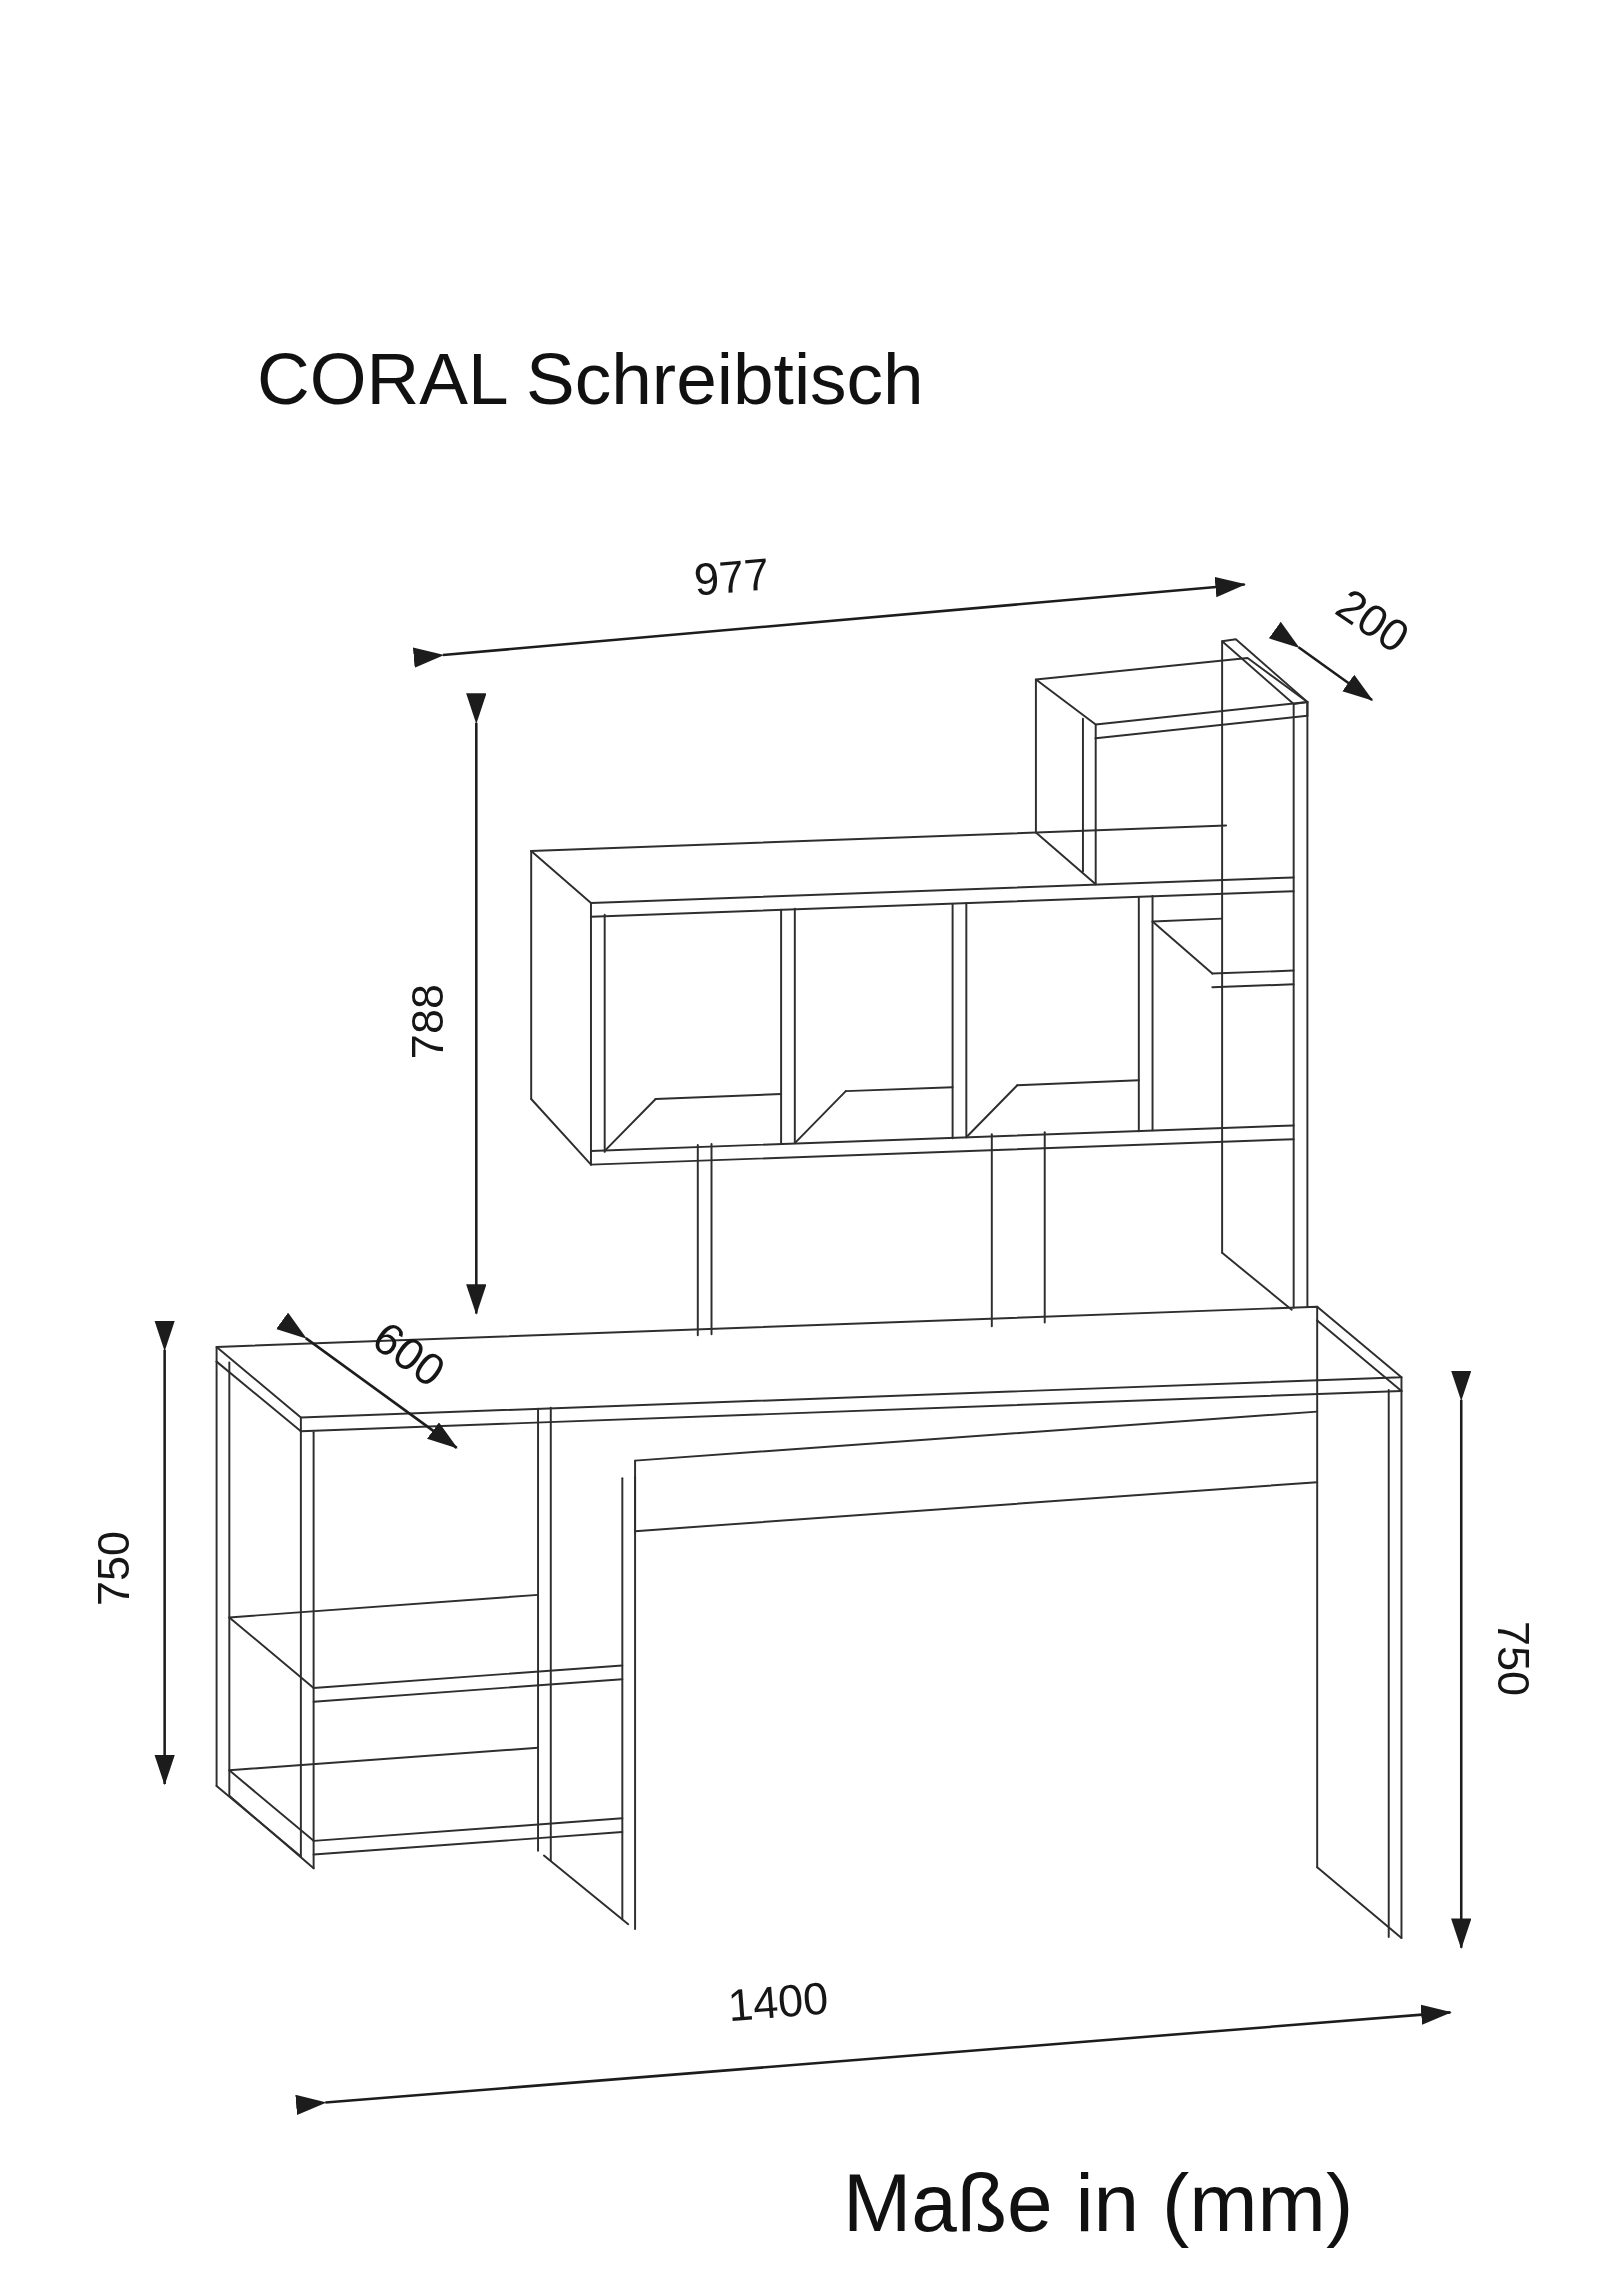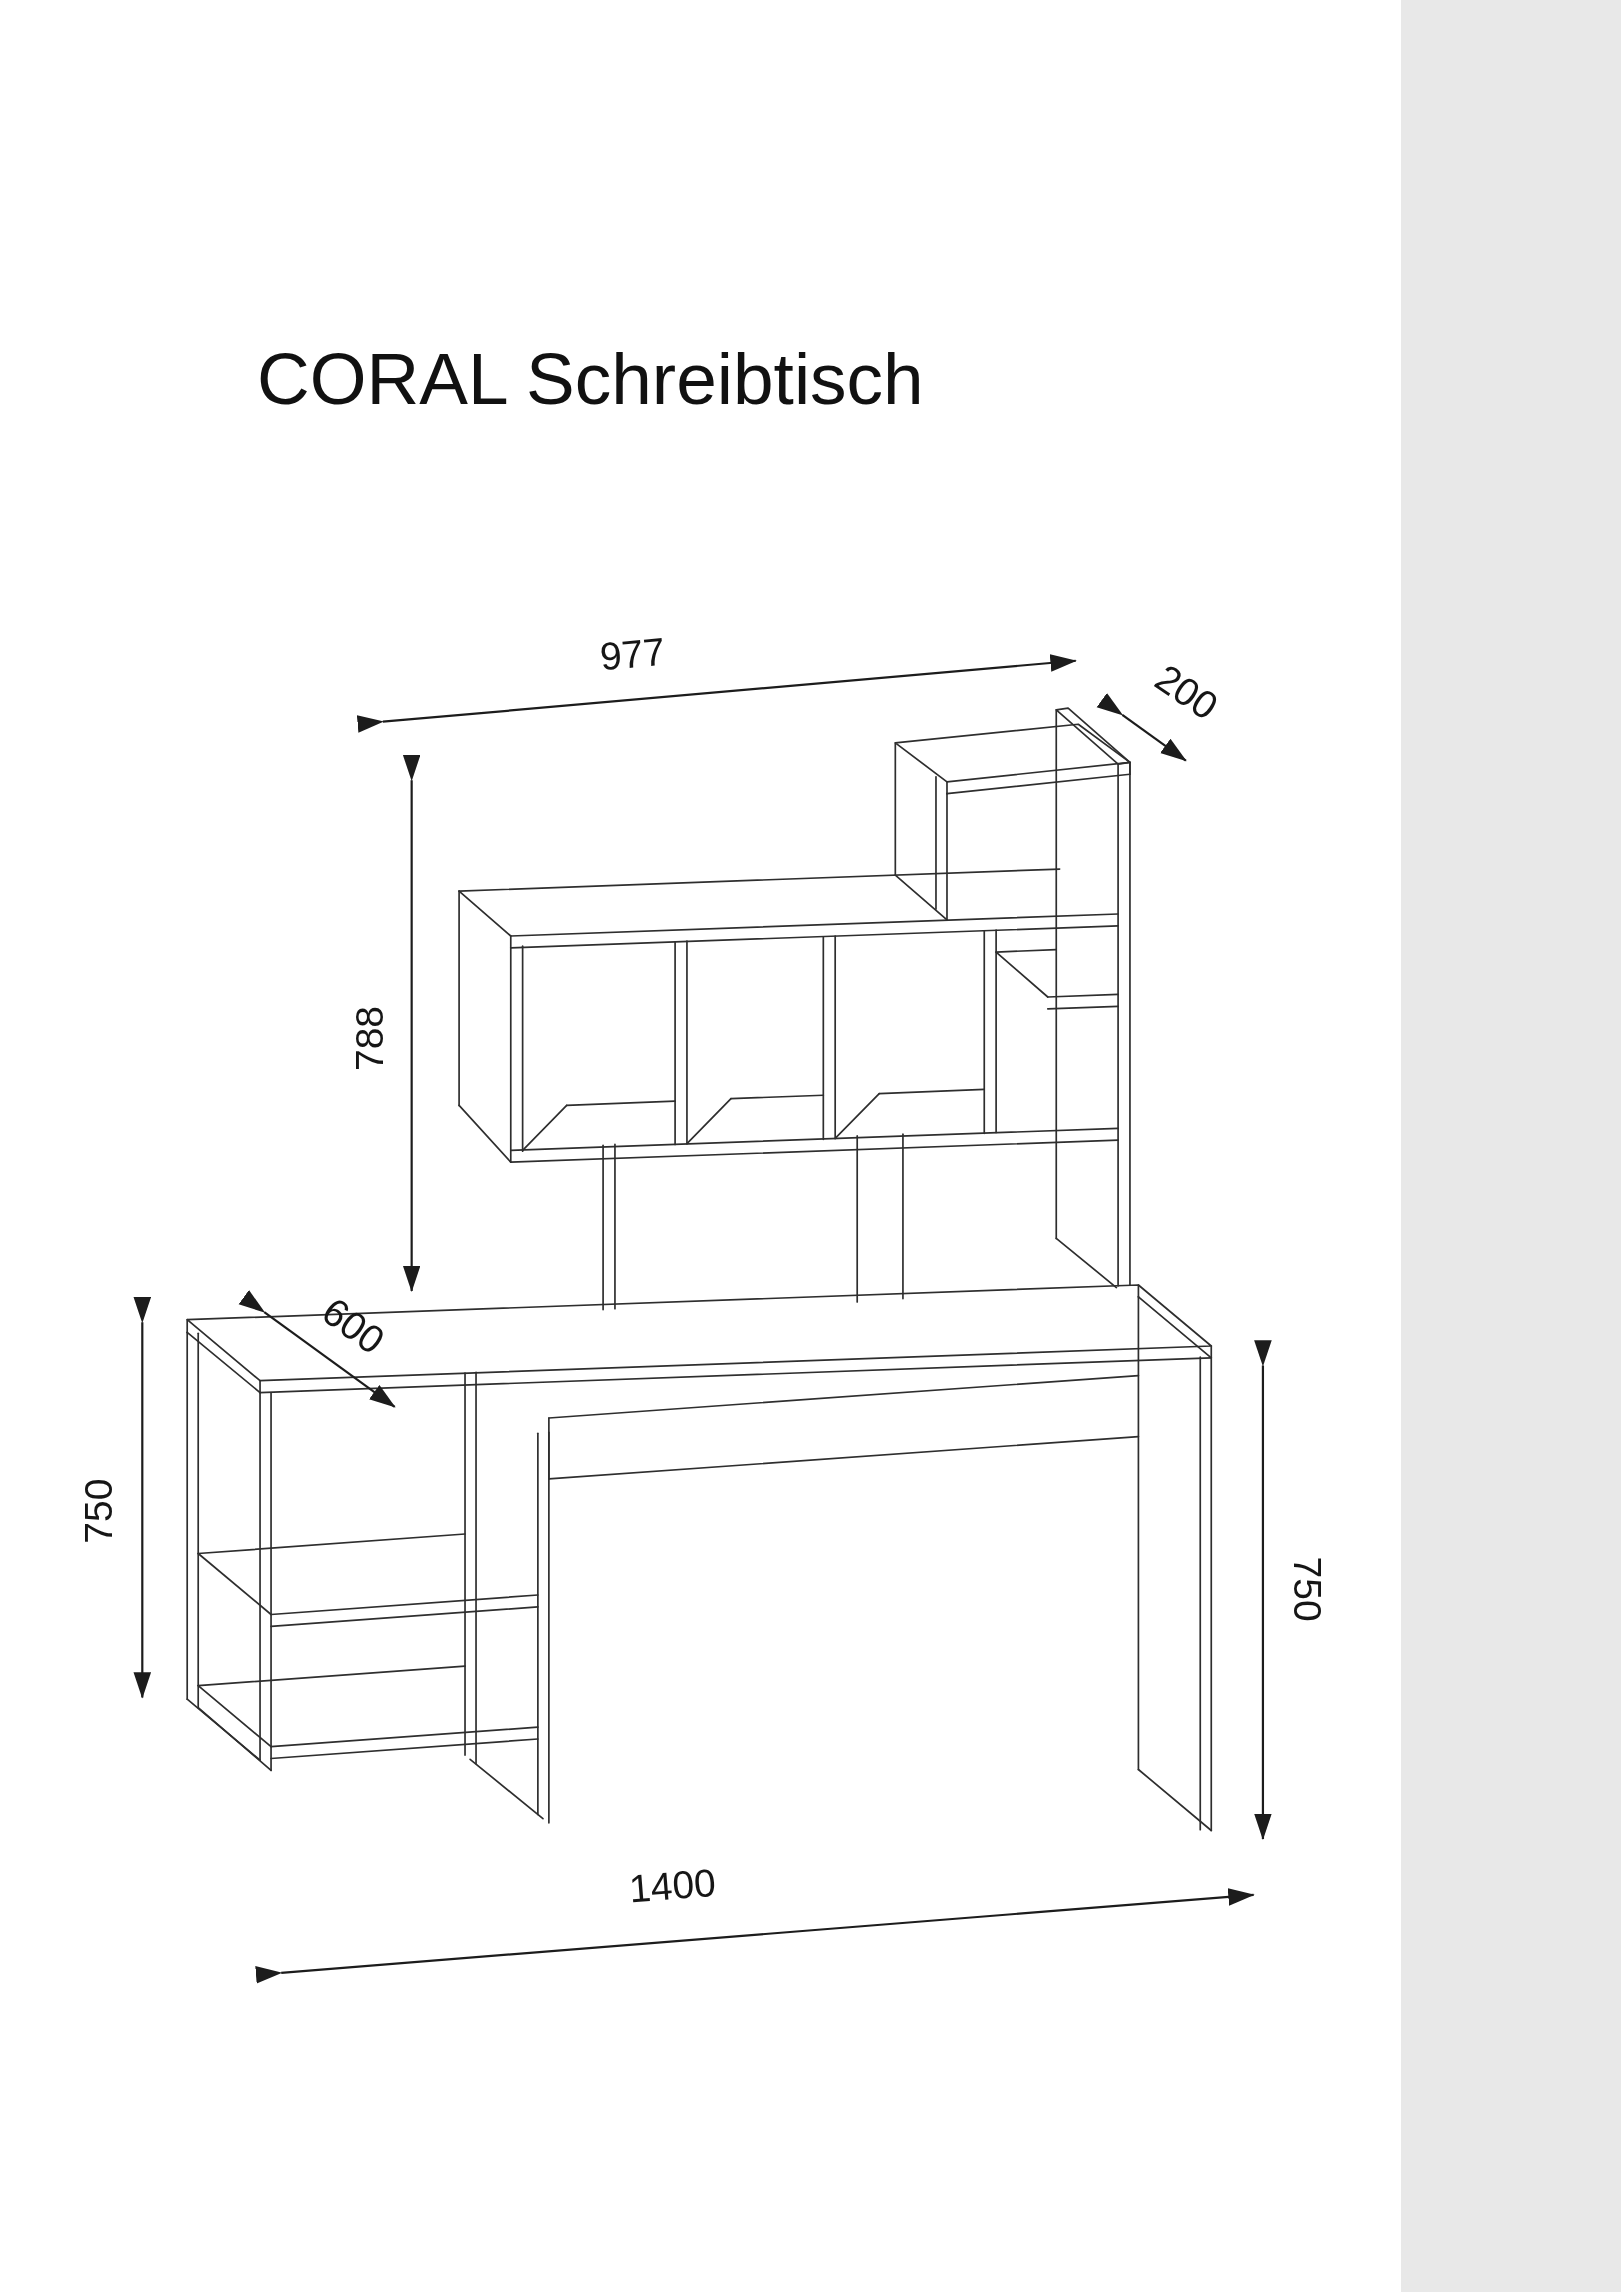--- a/index.html
+++ b/index.html
@@ -1,16 +1,16 @@
 <!DOCTYPE html>
 <html><head>
 <meta charset="utf-8">
 <style>
   html,body{margin:0;padding:0;background:#e8e8e8;}
-  .page{position:relative;width:1401px;height:2293px;background:#ffffff;overflow:hidden;
+  .page{position:relative;width:1621px;height:2293px;background:#ffffff;overflow:hidden;
         font-family:"Liberation Sans", sans-serif;}
   .drawing-svg{position:absolute;left:0;top:0;width:100%;height:100%;}
   .title{position:absolute;left:257px;top:337px;font-size:73px;color:#111;letter-spacing:0px;white-space:nowrap;}
   .footer{position:absolute;left:843px;top:2156px;font-size:82px;color:#111;white-space:nowrap;}
   .furn{stroke:#2e2e2e;stroke-width:2;fill:none;stroke-linejoin:round;stroke-linecap:round;}
   .dim{stroke:#1c1c1c;stroke-width:2.6;fill:none;}
   .dimtext{fill:#161616;font-family:"Liberation Sans",sans-serif;font-size:46px;}
 </style>
 </head>
 <body>
@@ -181,14 +181,15 @@
         <text class="dimtext" x="0" y="0" text-anchor="middle" transform="translate(1528,1692) rotate(90)">750</text>
       </g>
 
       <g>
         <line class="dim" x1="332" y1="2145" x2="1480" y2="2053" marker-start="url(#ah)" marker-end="url(#ah)"></line>
         <text class="dimtext" x="0" y="0" text-anchor="middle" transform="translate(795,2058) rotate(-4.5)">1400</text>
       </g>
     </g>
   </svg>
 
+  <div class="footer">Maße in (mm)</div>
 </div>
 
 
 </body></html>

